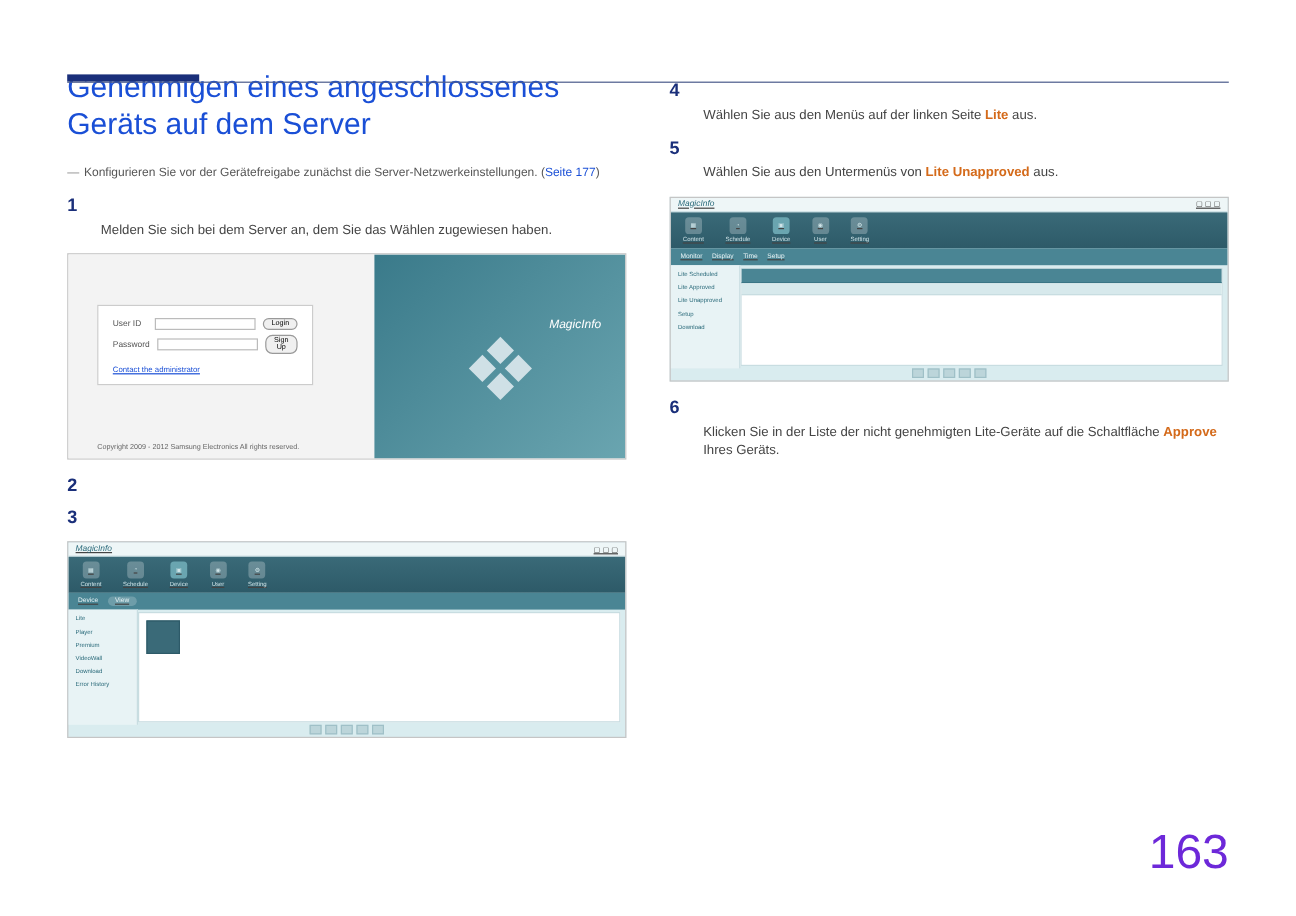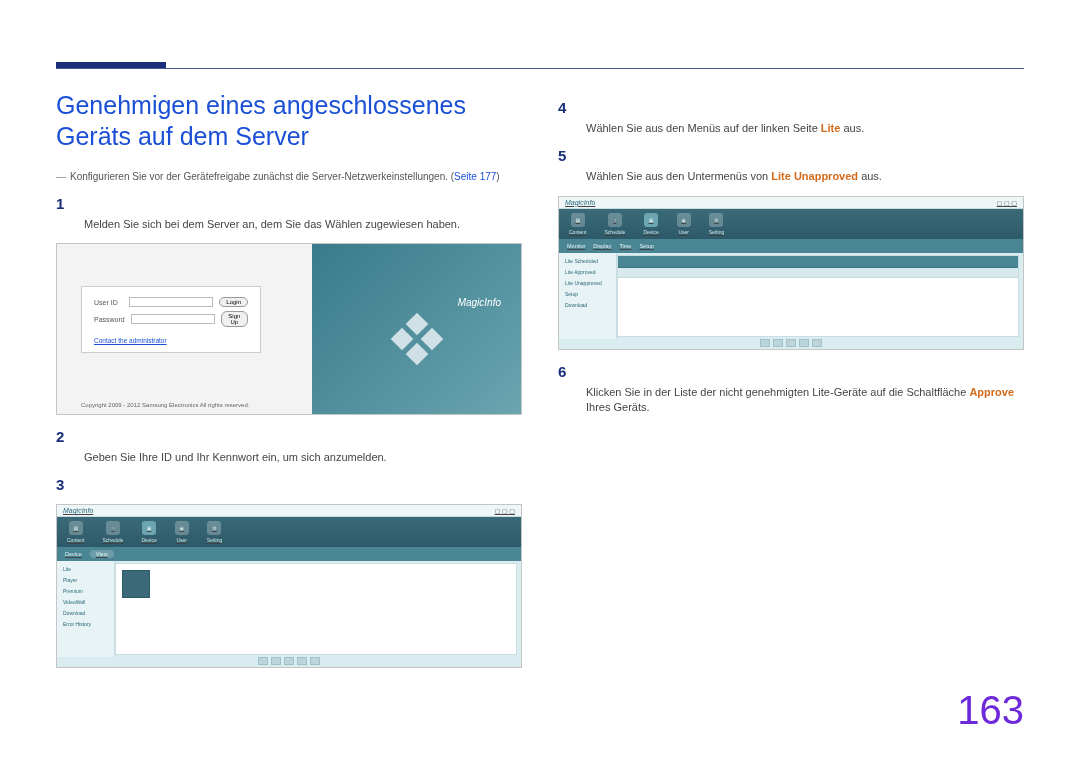--- a/index.html
+++ b/index.html
@@ -5,21 +5,21 @@
   * { box-sizing: border-box; margin: 0; padding: 0; }
   body {
     font-family: Arial, Helvetica, sans-serif;
     background: #fff;
     width: 1080px;
     height: 763px;
     position: relative;
     color: #3a3a3a;
   }
   .page {
-    padding: 56px 56px 40px 56px;
+    padding: 24px 56px 40px 56px;
     height: 100%;
     position: relative;
   }
   .top-rule {
     border-top: 1px solid #4a5a8a;
     position: absolute;
     left: 56px; right: 56px; top: 68px;
   }
   .top-accent {
     position: absolute;
@@ -170,21 +170,20 @@
             <input type="password" style="">
             <button class="btn">Sign Up</button>
           </div>
           <span class="contact">Contact the administrator</span>
         </div>
         <div class="copy">Copyright 2009 - 2012 Samsung Electronics All rights reserved.</div>
       </div>
 
       <div class="step">
         <div class="step-num">2</div>
-        <div class="step-text">Geben Sie Ihre ID und Ihr Kennwort ein, um sich anzumelden.</div>
       </div>
 
       <div class="step">
         <div class="step-num">3</div>
       </div>
 
       <div class="figure fig-app tall">
         <div class="topbar">
           <span class="logo">MagicInfo</span>
           <span>▢ ▢ ▢</span>

